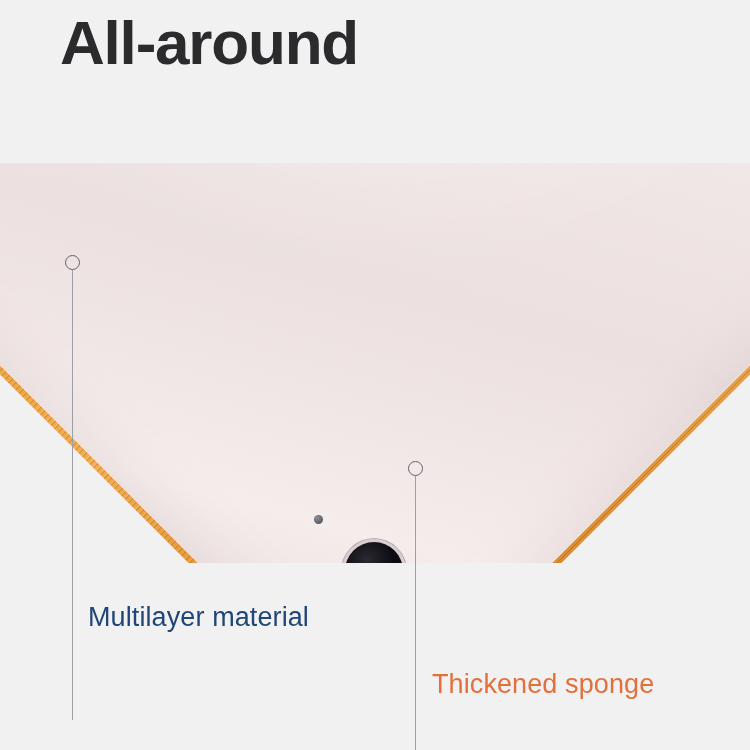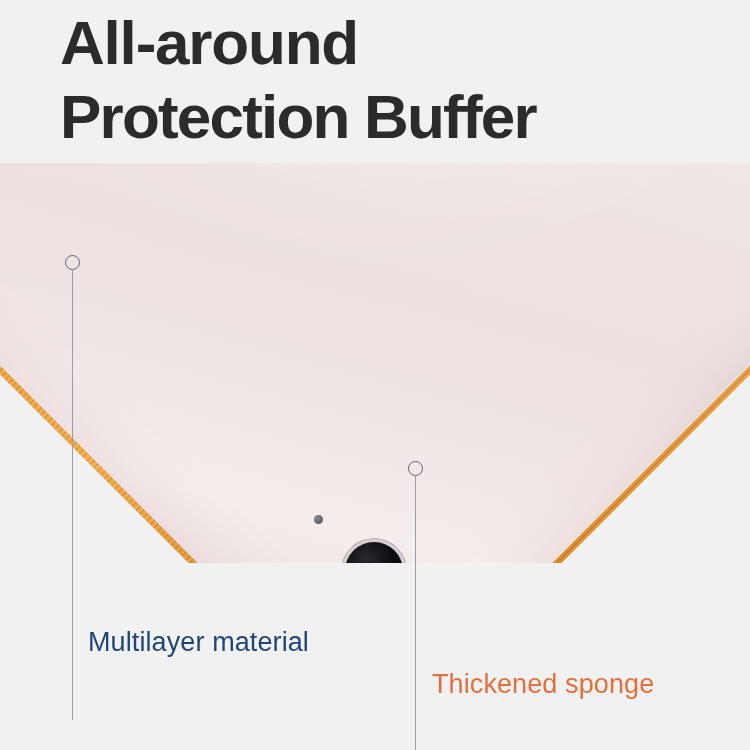--- a/index.html
+++ b/index.html
@@ -208,21 +208,20 @@
   .label.blue-lbl { color: #1f4677; }
   .label.orange-lbl { color: #e2703c; }
 </style>
 </head>
 <body>
 
 <div id="root">
 
   <div class="headline">
     <span class="l1">All-around</span>
-    <span class="l2">Protection Buffer</span>
   </div>
 
   <div class="photo">
 
     <div class="shell"></div>
 
     <div class="bluelayer">
       <div class="blue-arcs"></div>
       <div class="blue-rib"></div>
       <div class="blue-shade"></div>
@@ -239,19 +238,19 @@
       <div class="tablet-sheen"></div>
     </div>
 
     <div class="mic"></div>
     <div class="camera"></div>
 
   </div>
 
   <div class="marker" style="left:65px; top:255px;"></div>
   <div class="leader" style="left:71.5px; top:270px; height:450px;"></div>
-  <div class="label blue-lbl" style="left:88px; top:602px;margin-top:25px;">Multilayer material</div>
+  <div class="label blue-lbl" style="left:88px; top:602px;">Multilayer material</div>
 
   <div class="marker" style="left:408px; top:461px;"></div>
   <div class="leader" style="left:414.5px; top:476px; height:274px;"></div>
   <div class="label orange-lbl" style="left:432px; top:669px;">Thickened sponge</div>
 
 </div>
 
 </body></html>

